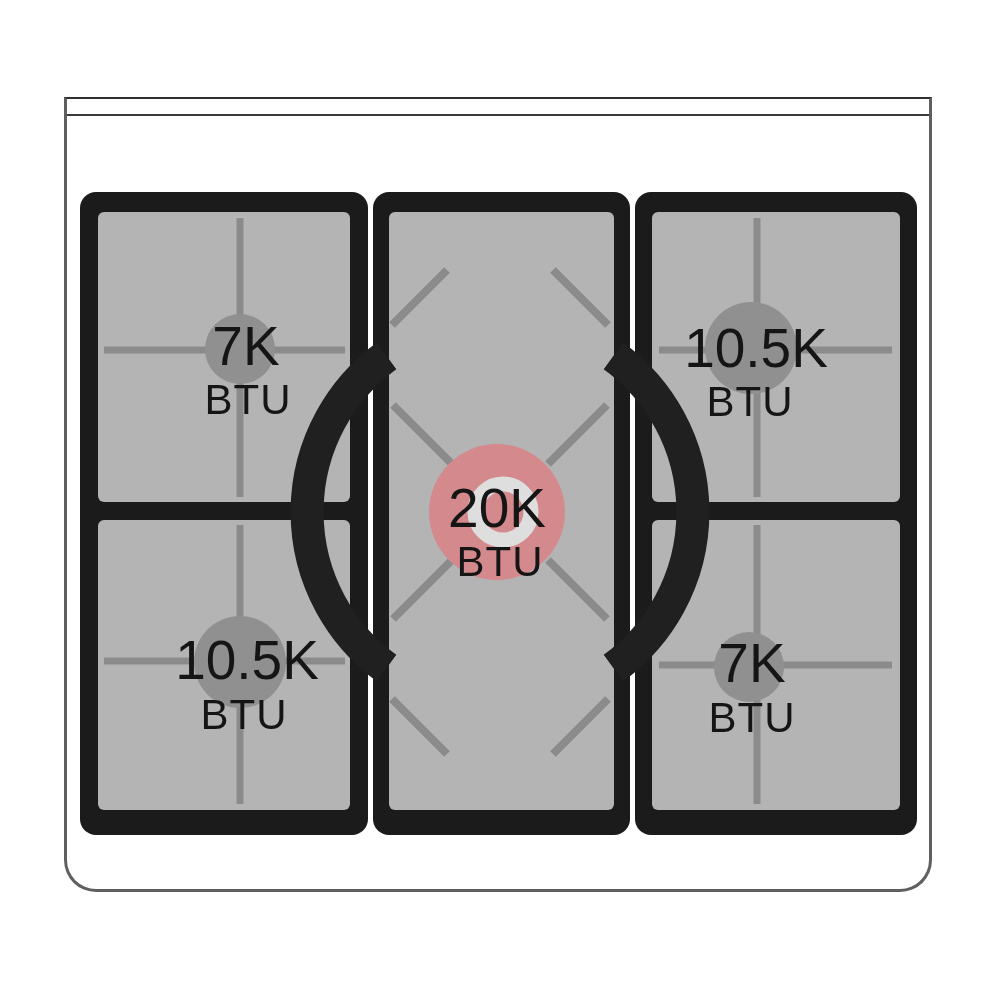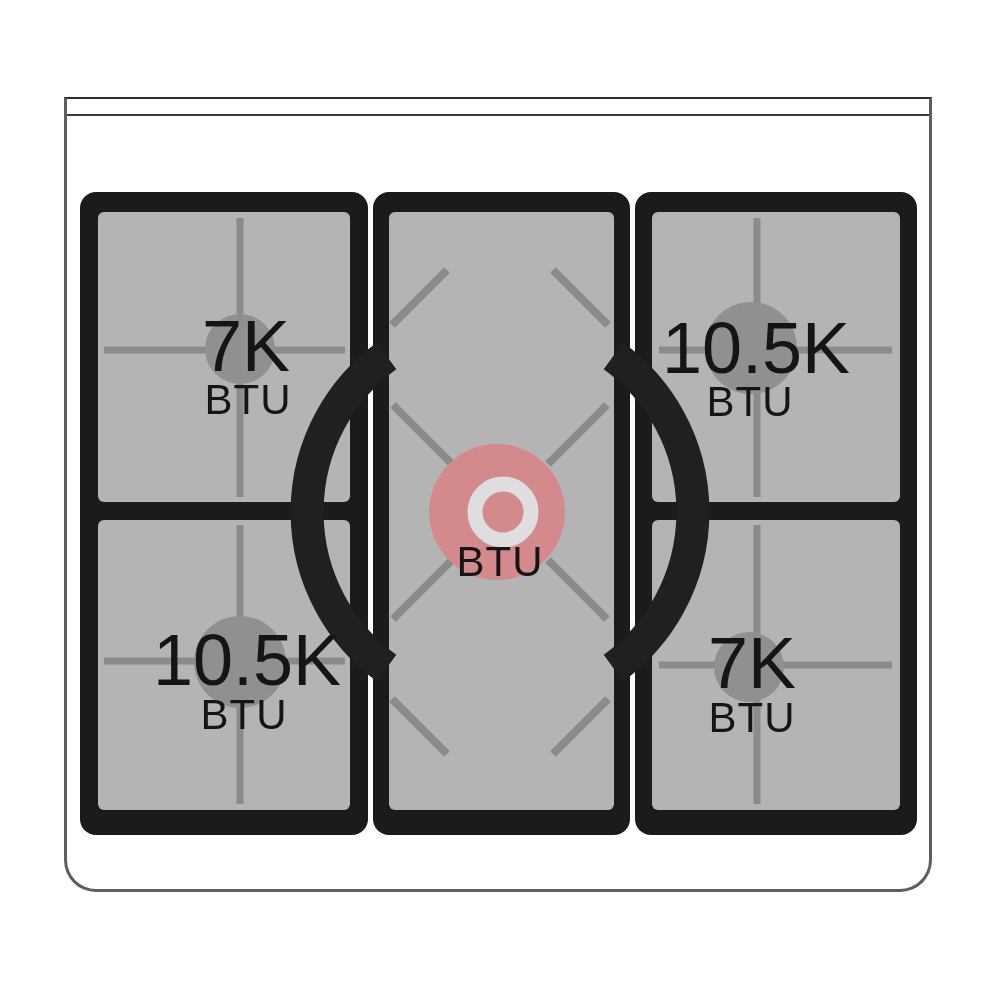--- a/index.html
+++ b/index.html
@@ -30,21 +30,21 @@
   .plate-bottom{left:18px;top:328px;width:252px;height:290px;}
   .panel-right .plate-top,.panel-right .plate-bottom{left:17px;width:248px;}
   .plate-center{left:16px;top:20px;width:225px;height:598px;}
   
   .overlay{position:absolute;left:0;top:0;width:1000px;height:1000px;pointer-events:none;}
   
   .label{
     position:absolute;transform:translate(-50%,-50%);
     color:#151515;white-space:nowrap;text-align:center;line-height:1;
   }
-  .label.value{font-size:72px;letter-spacing:0px;}
+  .label.value{font-size:55px;letter-spacing:0px;}
   .label.unit {font-size:42px;letter-spacing:1px;}
 </style>
 </head>
 <body>
 
 <div class="stage">
 
   <div class="range-body">
     <div class="trim-line"></div>
   </div>
@@ -98,20 +98,21 @@
     <circle cx="497" cy="512" r="68" fill="#d4898d"></circle>
     <circle cx="503" cy="512" r="28" fill="none" stroke="#dedede" stroke-width="15"></circle>
   </svg>
 
   <div class="label value" style="left:246px;top:346px;">7K</div>
   <div class="label unit" style="left:248px;top:400px;">BTU</div>
 
   <div class="label value" style="left:756px;top:348px;">10.5K</div>
   <div class="label unit" style="left:750px;top:402px;">BTU</div>
 
+  <div class="label value" style="left:497px;top:508px;">20K</div>
   <div class="label unit" style="left:500px;top:562px;">BTU</div>
 
   <div class="label value" style="left:247px;top:660px;">10.5K</div>
   <div class="label unit" style="left:244px;top:715px;">BTU</div>
 
   <div class="label value" style="left:752px;top:663px;">7K</div>
   <div class="label unit" style="left:752px;top:718px;">BTU</div>
 
 </div>
 

